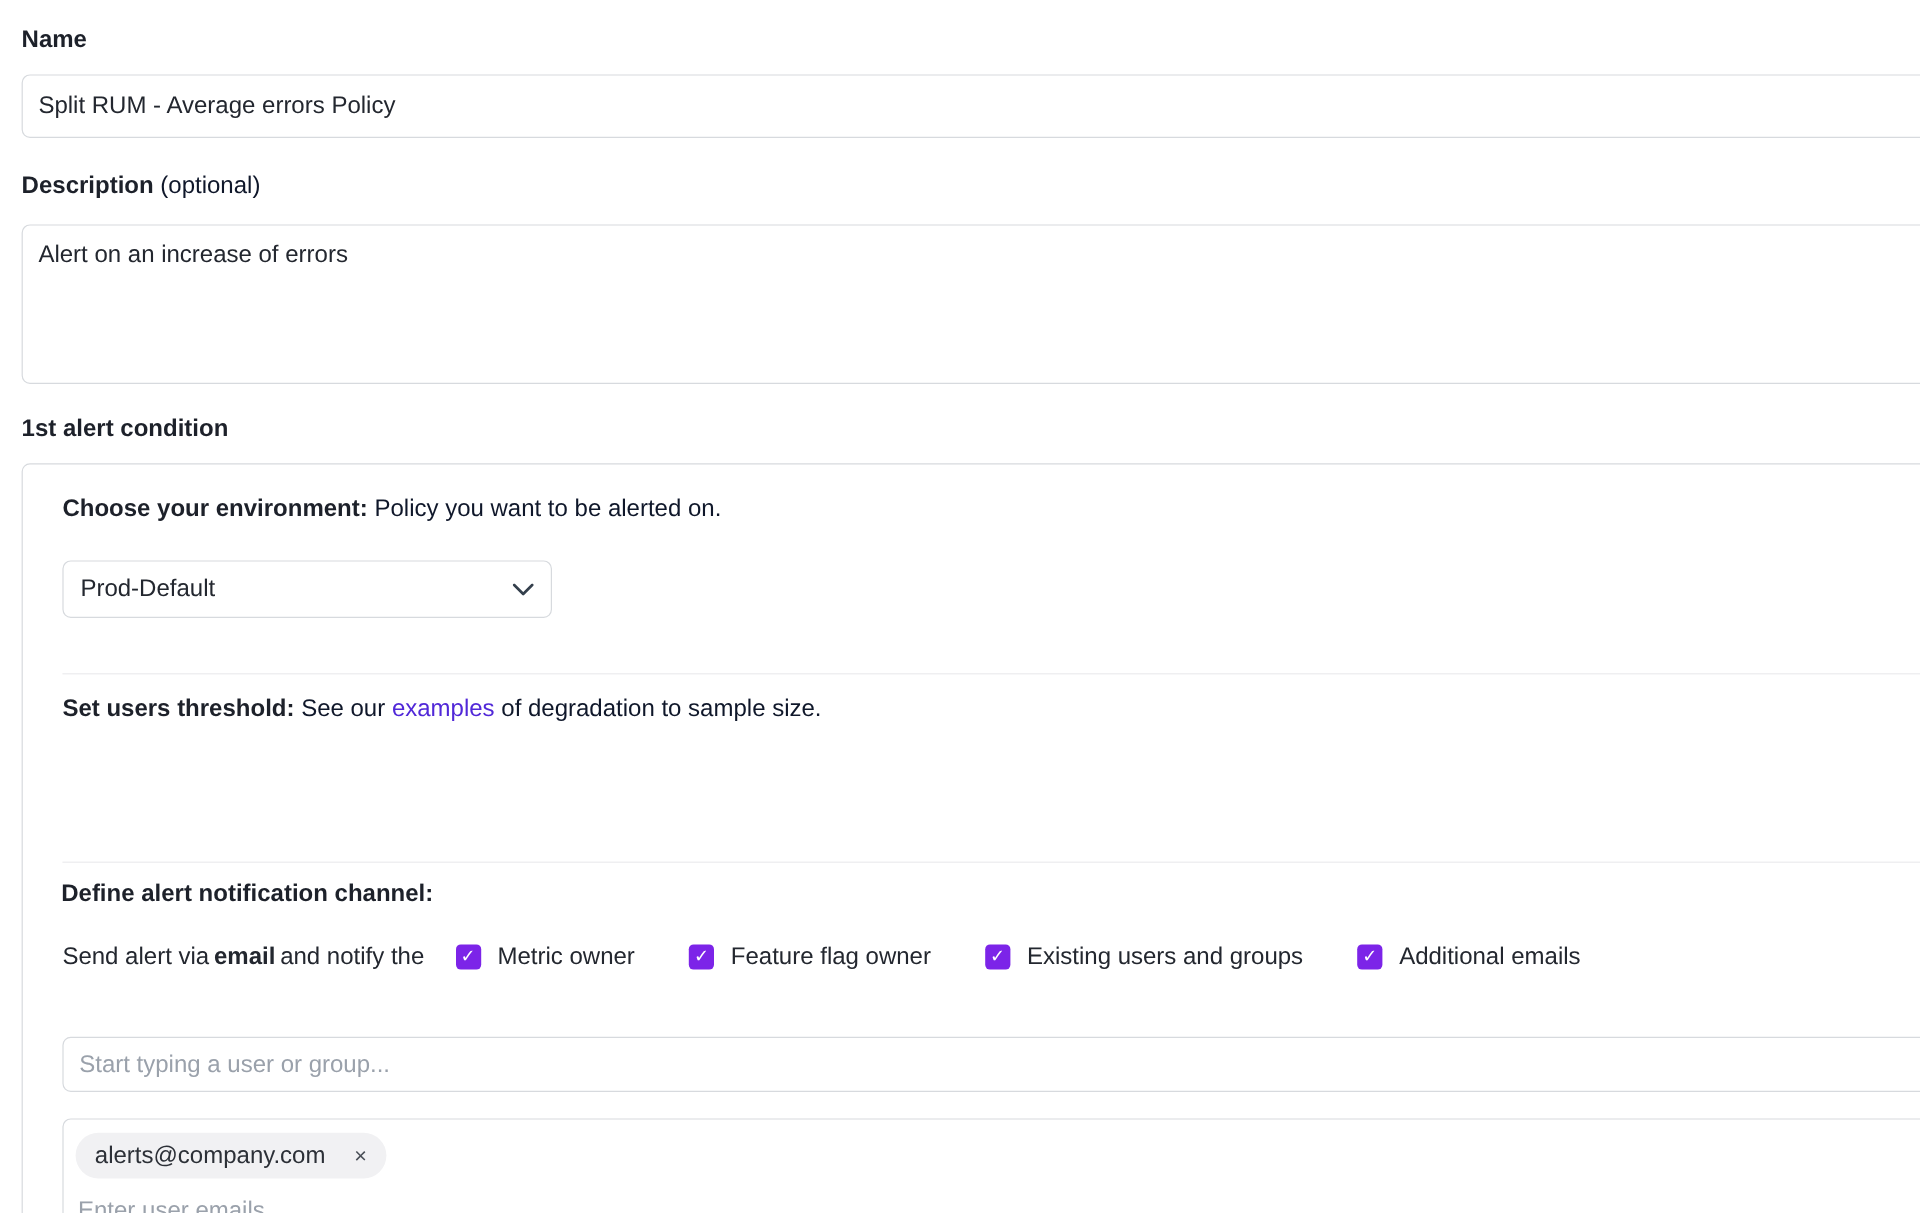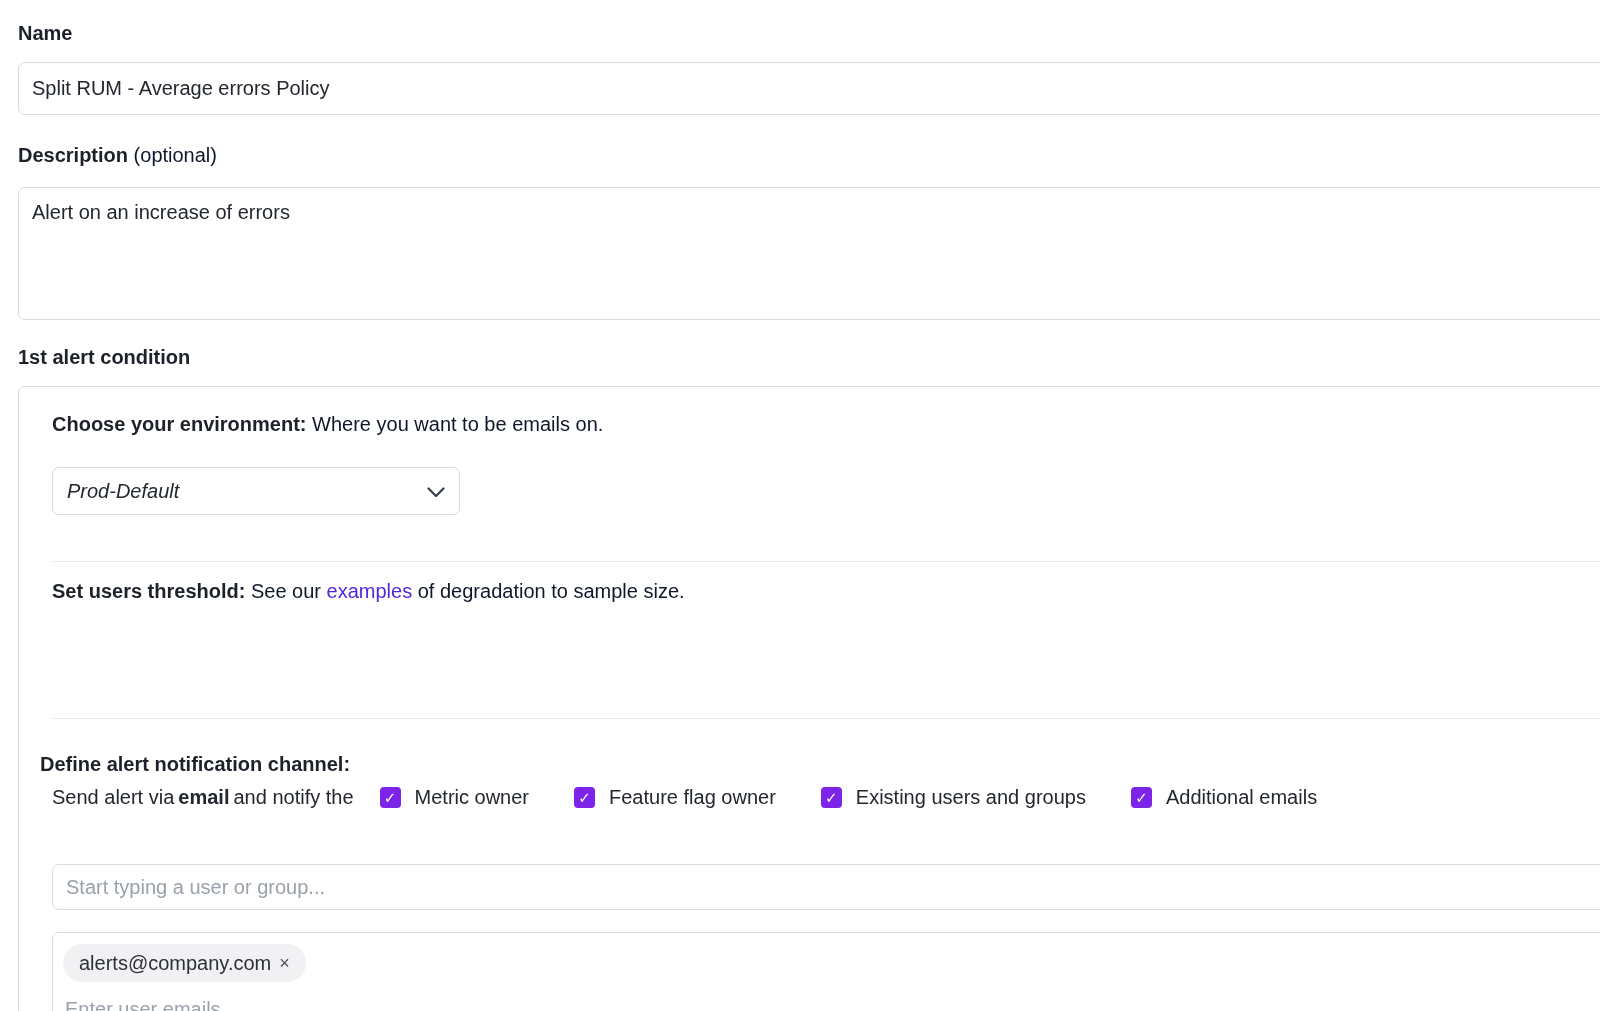--- a/index.html
+++ b/index.html
@@ -20,38 +20,38 @@
   .text-input { padding: 0 13px; }
   .text-input::placeholder, .textarea::placeholder { color: #9aa1ab; }
   .textarea { padding: 11px 13px; resize: none; line-height: 1.35; }
   .cond-box {
     position: absolute; left: 18px; top: 386px; right: -20px; bottom: -24px;
     border: 1px solid #d7dade; border-radius: 7px; background: #fff;
   }
   .divider { position: absolute; left: 52px; right: -20px; height: 1px; background: #ececee; }
   .select-box {
     display: flex; align-items: center; justify-content: space-between;
-    padding: 0 14px; cursor: pointer; font-style: italic;
+    padding: 0 14px; cursor: pointer;
   }
   .select-box svg { flex: 0 0 auto; }
   .row { display: flex; align-items: center; }
   .num-input { text-align: right; padding: 0 13px; }
   .checkbox {
     width: 21px; height: 21px; border-radius: 4px;
     display: inline-flex; align-items: center; justify-content: center;
     color: #fff; font-size: 15px; line-height: 1; cursor: pointer; flex: 0 0 auto;
   }
   .cb-group { display: inline-flex; align-items: center; gap: 14px; }
   .tag-box {
     position: absolute; left: 52px; right: -20px; top: 932px; bottom: -30px;
     border: 1px solid #d7dade; border-radius: 7px; background: #fff;
   }
   .pill {
     position: absolute; left: 10px; top: 11px; height: 38px;
-    display: inline-flex; align-items: center; gap: 8px;
+    display: inline-flex; align-items: center; gap: 24px;
     background: #f1f1f3; border-radius: 19px; padding: 0 16px;
     font-size: 20px; color: #2c3037;
   }
   .pill .x { color: #4a4f57; font-size: 18px; cursor: pointer; }
   .ph { position: absolute; color: #9aa1ab; font-size: 20px; }
   a.link { text-decoration: none; cursor: pointer; }
 </style>
 </head>
 <body>
 
@@ -65,21 +65,21 @@
     <span class="muted" style="font-size:20px;">(optional)</span>
   </div>
   <textarea class="abs textarea" style="left: 18px; top: 187px; right: -10px; height: 133px;">Alert on an increase of errors</textarea>
 
   <div class="abs label" style="left:18px; top:346px;">1st alert condition</div>
 
   <div class="cond-box"></div>
 
   <div class="abs" style="left:52px; top:413px;">
     <span class="label">Choose your environment:</span>
-    <span class="muted">Where you want to be emails on.</span>
+    <span class="muted">Policy you want to be alerted on.</span>
   </div>
   <div class="abs select-box" style="left:52px; top:467px; width:408px; height:48px;">
     <span>Prod-Default</span>
     <span>
       <svg width="18" height="11" viewBox="0 0 18 11" fill="none">
         <path d="M1.5 1.5 L9 9 L16.5 1.5" stroke="#35404d" stroke-width="2.2" stroke-linecap="round" stroke-linejoin="round"></path>
       </svg>
     </span>
   </div>
 
@@ -88,21 +88,21 @@
   <div class="abs" style="left:52px; top:580px;">
     <span class="label">Set users threshold:</span>
     <span class="muted">See our</span>
     <a class="link" style="color:#5128d8;">examples</a>
     <span class="muted">of degradation to sample size.</span>
   </div>
 
 
   <div class="divider" style="top:718px;"></div>
 
-  <div class="abs label" style="left:40px; top:734px;margin-top:19px;">Define alert notification channel:</div>
+  <div class="abs label" style="left:51px; top:734px;">Define alert notification channel:</div>
 
   <div class="abs row" style="left:52px; top:784px; height:26px;">
     <span>Send alert via</span>
     <span style="font-weight:700; margin:0 4px;">email</span>
     <span>and notify the</span>
 
     <span class="cb-group" style="margin-left:26px;">
       <span class="checkbox" style="background:#7c24e8;">
           <span>✓</span>
         </span>

